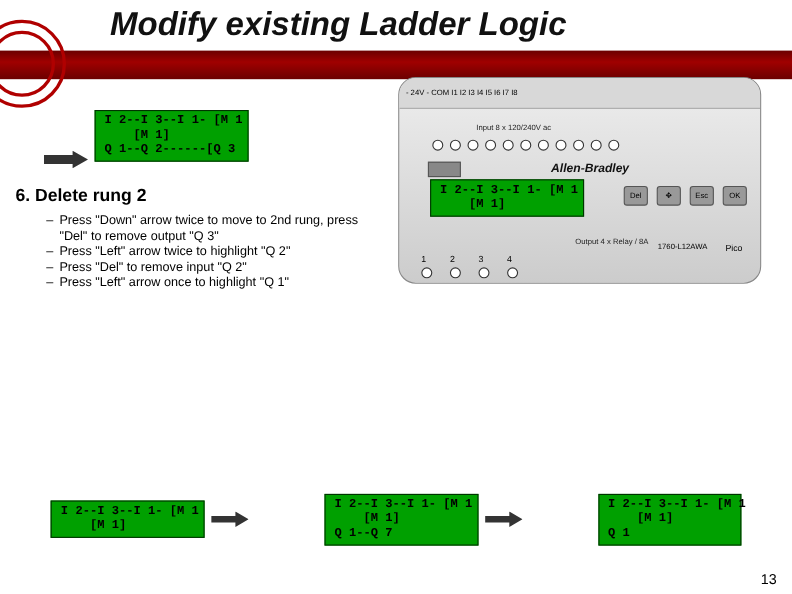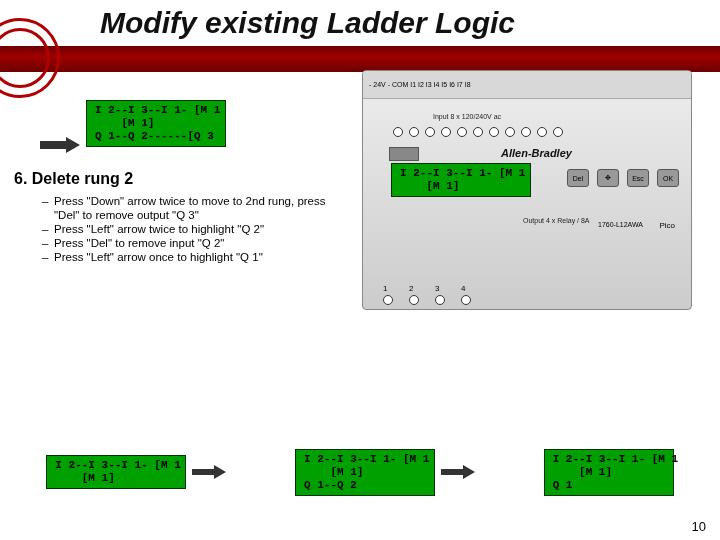--- a/index.html
+++ b/index.html
@@ -78,24 +78,24 @@
     font-size: 11.5px;
     line-height: 14px;
     max-width: 310px;
   }
   .bullets li { margin-bottom: 0px; list-style: none; position: relative; padding-left: 12px;}
   .bullets li::before { content:"–"; position:absolute; left:0; }
 
   .device {
     position: absolute;
     top: 0px; left: 362px;
-    width: 330px; height: 240px;
+    width: 330px; height: 188px;
     background: linear-gradient(180deg,#eee,#ccc);
     border: 1px solid #888;
-    border-radius: 4px;
+    border-radius: 16px;
     overflow: hidden;
   }
   .device .toprow {
     height: 28px;
     background: #d8d8d8;
     border-bottom: 1px solid #aaa;
     font-size: 7px;
     display:flex; align-items:center; padding-left:6px; gap:8px;
   }
   .device .midlabel {
@@ -254,30 +254,30 @@
     <span class="arrow-r">
       <svg width="34" height="14">
           <polygon points="0,4 22,4 22,0 34,7 22,14 22,10 0,10" fill="#333"></polygon>
         </svg>
     </span>
   </div>
   <div class="seg">
     <div class="green-box gb-b2">
       <div class="line">I 2--I 3--I 1- [M 1</div>
       <div class="line">    [M 1]</div>
-      <div class="line">Q 1--Q 2</div>
+      <div class="line">Q 1--Q 7</div>
     </div>
     <span class="arrow-r">
       <svg width="34" height="14">
           <polygon points="0,4 22,4 22,0 34,7 22,14 22,10 0,10" fill="#333"></polygon>
         </svg>
     </span>
   </div>
   <div class="seg">
     <div class="green-box gb-b3">
       <div class="line">I 2--I 3--I 1- [M 1</div>
       <div class="line">    [M 1]</div>
       <div class="line">Q 1</div>
     </div>
   </div>
 </div>
 
-<div class="pageno">10</div>
+<div class="pageno">13</div>
 
 </body></html>

